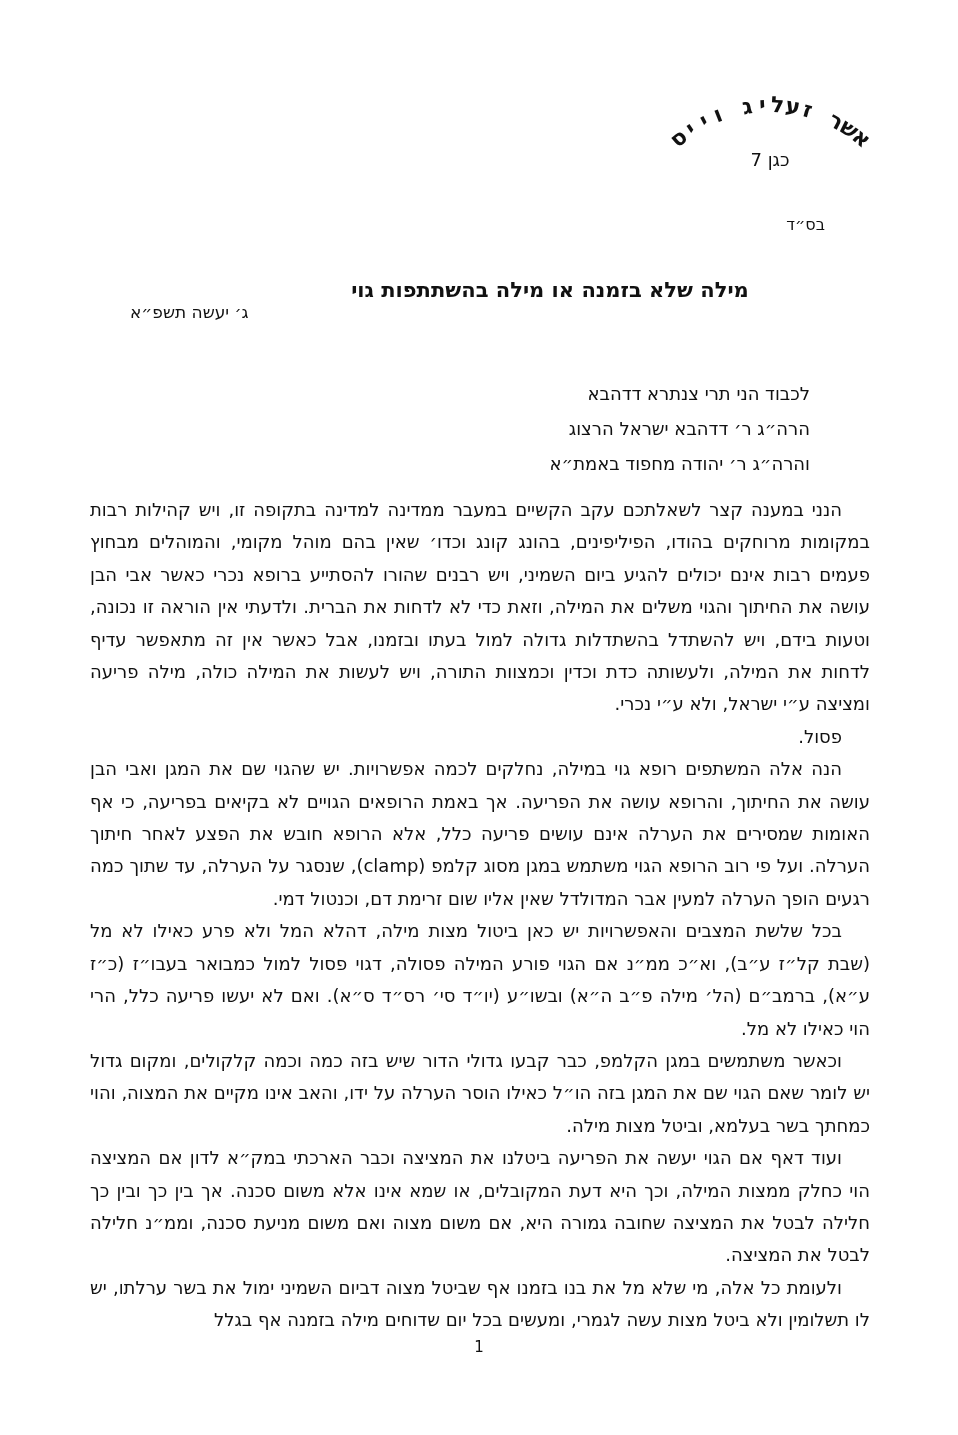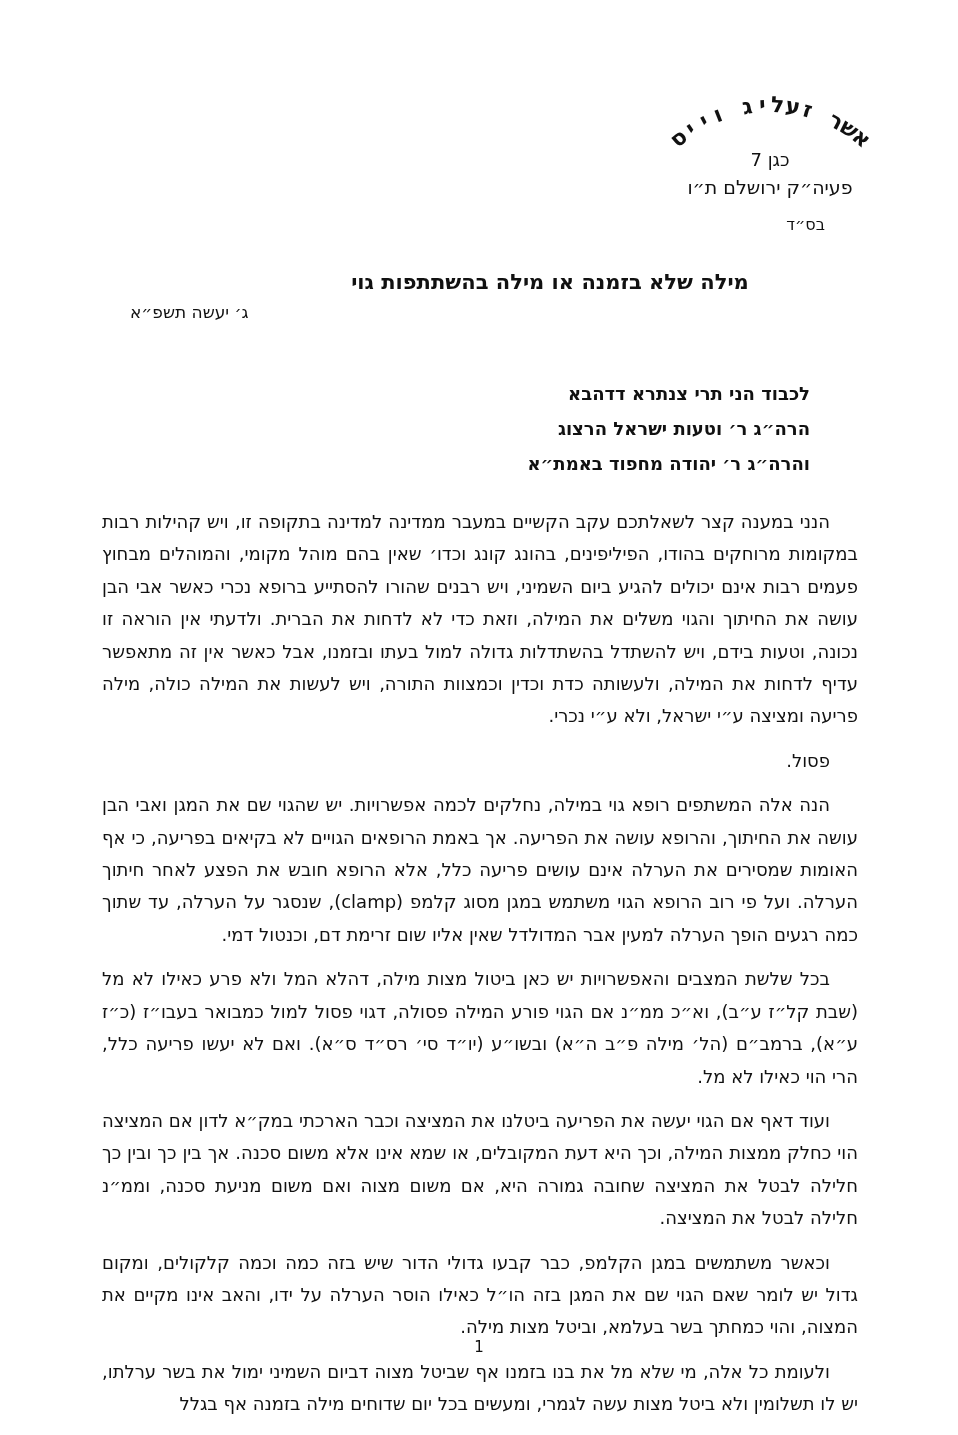--- a/index.html
+++ b/index.html
@@ -60,56 +60,55 @@
 
   .title-row {
     position: absolute;
     top: 270px;
     left: 0;
     right: 0;
     padding-left: 142px;
     text-align: center;
   }
   .title-row h1 {
-    margin: 0;
+    margin: 8px;
     display: inline-block;
     font-size: 21px;
     font-weight: 700;
   }
 
   .date {
     position: absolute;
     top: 302px;
     left: 130px;
     font-size: 17px;
     direction: rtl;
   }
 
   .recipients {
     position: absolute;
     top: 376px;
     right: 148px;
     text-align: right;
     font-size: 18px;
     line-height: 35px;
-    font-weight: bold;
   }
 
   .body-text {
     position: absolute;
     top: 494px;
     right: 88px;
     left: 90px;
     font-size: 18px;
     line-height: 32.4px;
     text-align: justify;
     direction: rtl;
   }
   .body-text p {
-    margin: 12px;
+    margin: 0;
     text-indent: 28px;
   }
 
   .page-number {
     position: absolute;
     top: 1338px;
     left: 0;
     right: 0;
     text-align: center;
     font-size: 15px;
@@ -131,42 +130,41 @@
         <span style="transform: rotate(3.07692deg) translateX(-50%);">ל</span>
         <span style="transform: rotate(-3.07692deg) translateX(-50%);">י</span>
         <span style="transform: rotate(-9.23077deg) translateX(-50%);">ג</span>
         <span style="transform: rotate(-15.3846deg) translateX(-50%);">&nbsp;</span>
         <span style="transform: rotate(-21.5385deg) translateX(-50%);">ו</span>
         <span style="transform: rotate(-27.6923deg) translateX(-50%);">י</span>
         <span style="transform: rotate(-33.8462deg) translateX(-50%);">י</span>
         <span style="transform: rotate(-40deg) translateX(-50%);">ס</span>
       </div>
     <div class="lh-line1">כגן 7</div>
-    <div class="lh-line2">פעיה״ק ירושלם ת״ו</div>
   </div>
 
   <div class="bsd">בס״ד</div>
 
   <div class="title-row">
     <h1>מילה שלא בזמנה או מילה בהשתתפות גוי</h1>
   </div>
 
   <div class="date">ג׳ יעשה תשפ״א</div>
 
   <div class="recipients">
     <div>לכבוד הני תרי צנתרא דדהבא</div>
-    <div>הרה״ג ר׳ וטעות ישראל הרצוג</div>
+    <div>הרה״ג ר׳ דדהבא ישראל הרצוג</div>
     <div>והרה״ג ר׳ יהודה מחפוד באמת״א</div>
   </div>
 
   <div class="body-text">
     <p>הנני במענה קצר לשאלתכם עקב הקשיים במעבר ממדינה למדינה בתקופה זו, ויש קהילות רבות במקומות מרוחקים בהודו, הפיליפינים, בהונג קונג וכדו׳ שאין בהם מוהל מקומי, והמוהלים מבחוץ פעמים רבות אינם יכולים להגיע ביום השמיני, ויש רבנים שהורו להסתייע ברופא נכרי כאשר אבי הבן עושה את החיתוך והגוי משלים את המילה, וזאת כדי לא לדחות את הברית. ולדעתי אין הוראה זו נכונה, וטעות בידם, ויש להשתדל בהשתדלות גדולה למול בעתו ובזמנו, אבל כאשר אין זה מתאפשר עדיף לדחות את המילה, ולעשותה כדת וכדין וכמצוות התורה, ויש לעשות את המילה כולה, מילה פריעה ומציצה ע״י ישראל, ולא ע״י נכרי.</p>
     <p>פסול.</p>
     <p>הנה אלה המשתפים רופא גוי במילה, נחלקים לכמה אפשרויות. יש שהגוי שם את המגן ואבי הבן עושה את החיתוך, והרופא עושה את הפריעה. אך באמת הרופאים הגויים לא בקיאים בפריעה, כי אף האומות שמסירים את הערלה אינם עושים פריעה כלל, אלא הרופא חובש את הפצע לאחר חיתוך הערלה. ועל פי רוב הרופא הגוי משתמש במגן מסוג קלמפ (clamp), שנסגר על הערלה, עד שתוך כמה רגעים הופך הערלה למעין אבר המדולדל שאין אליו שום זרימת דם, וכנטול דמי.</p>
     <p>בכל שלשת המצבים והאפשרויות יש כאן ביטול מצות מילה, דהלא המל ולא פרע כאילו לא מל (שבת קל״ז ע״ב), וא״כ ממ״נ אם הגוי פורע המילה פסולה, דגוי פסול למול כמבואר בעבו״ז (כ״ז ע״א), ברמב״ם (הל׳ מילה פ״ב ה״א) ובשו״ע (יו״ד סי׳ רס״ד ס״א). ואם לא יעשו פריעה כלל, הרי הוי כאילו לא מל.</p>
+    <p>וכאשר משתמשים במגן הקלמפ, כבר קבעו גדולי הדור שיש בזה כמה וכמה קלקולים, ומקום גדול יש לומר שאם הגוי שם את המגן בזה הו״ל כאילו הוסר הערלה על ידו, והאב אינו מקיים את המצוה, והוי כמחתך בשר בעלמא, וביטל מצות מילה.</p>
     <p>ועוד דאף אם הגוי יעשה את הפריעה ביטלנו את המציצה וכבר הארכתי במק״א לדון אם המציצה הוי כחלק ממצות המילה, וכך היא דעת המקובלים, או שמא אינו אלא משום סכנה. אך בין כך ובין כך חלילה לבטל את המציצה שחובה גמורה היא, אם משום מצוה ואם משום מניעת סכנה, וממ״נ חלילה לבטל את המציצה.</p>
-    <p>וכאשר משתמשים במגן הקלמפ, כבר קבעו גדולי הדור שיש בזה כמה וכמה קלקולים, ומקום גדול יש לומר שאם הגוי שם את המגן בזה הו״ל כאילו הוסר הערלה על ידו, והאב אינו מקיים את המצוה, והוי כמחתך בשר בעלמא, וביטל מצות מילה.</p>
     <p>ולעומת כל אלה, מי שלא מל את בנו בזמנו אף שביטל מצוה דביום השמיני ימול את בשר ערלתו, יש לו תשלומין ולא ביטל מצות עשה לגמרי, ומעשים בכל יום שדוחים מילה בזמנה אף בגלל</p>
   </div>
 
   <div class="page-number">1</div>
 
 </div>
 
 </body></html>

